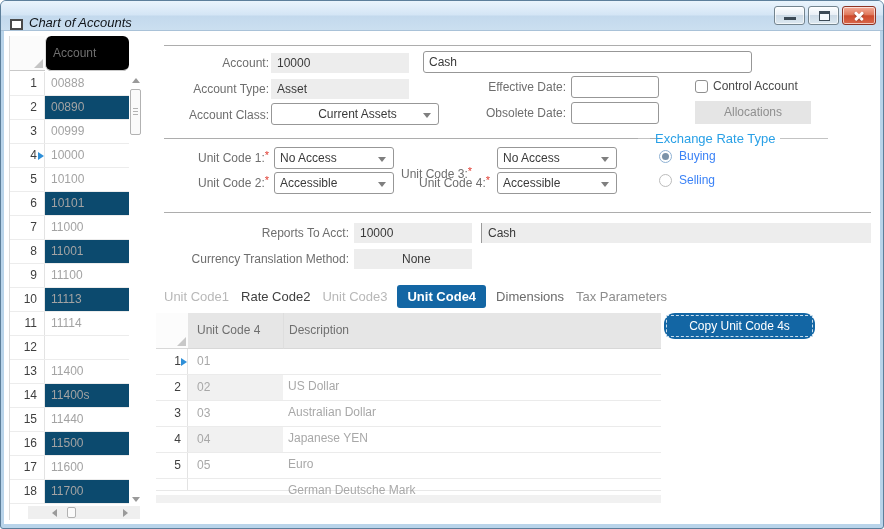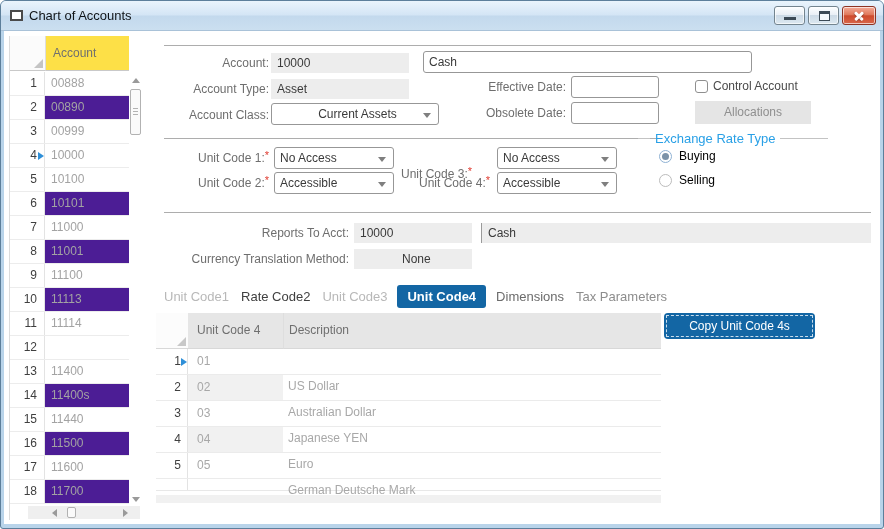--- a/index.html
+++ b/index.html
@@ -1,45 +1,45 @@
 <!DOCTYPE html>
 <html><head>
 <meta charset="utf-8">
 <style>
   html,body{margin:0;padding:0;background:#fff;font-family:"Liberation Sans",sans-serif;}
   *{box-sizing:border-box;}
   .window{position:relative;width:884px;height:529px;background:#b9d4ea;border:1px solid #5d7f9b;border-radius:6px 6px 3px 3px;overflow:hidden;}
   
-  .titlebar{position:absolute;left:0;top:0;right:0;height:30px;display:flex;align-items:center;padding-left:9px;
-    background:linear-gradient(#eaf4fc,#d4e5f5 48%,#c3d9ed 52%,#cbdff0);border-bottom:1px solid #a9c2d8;}
+  .titlebar{position:absolute;left:0;top:0;right:0;height:30px;display:flex;align-items:flex-end;padding-left:9px;
+    background:linear-gradient(#eaf4fc,#d4e5f5 48%,#c3d9ed 52%,#cbdff0);border-bottom:1px solid #a9c2d8;font-style:italic;}
   .win-icon{width:13px;height:11px;border:2px solid #4a4a4a;background:#fff;margin-right:6px;flex:none;}
   .title{font-size:13px;color:#101418;}
   .win-controls{position:absolute;right:7px;top:5px;display:flex;gap:3px;}
   .win-btn{position:relative;width:31px;height:19px;border:1px solid #73848f;border-radius:3px;
     background:linear-gradient(#fdfeff,#e9eff6 45%,#ccdae6 50%,#dce8f1);box-shadow:inset 0 0 0 1px rgba(255,255,255,.65);}
   .win-btn.close{width:34px;border-color:#8e3424;background:linear-gradient(#f3ac99,#e0795c 45%,#ce4b2d 52%,#d8664a);}
   .glyph-min{position:absolute;left:9px;bottom:4px;width:12px;height:3px;background:#3c4a56;}
   .glyph-restore{position:absolute;left:10px;top:4px;width:11px;height:10px;border:1px solid #3c4a56;border-top-width:3px;background:#f5f9fc;}
   .glyph-x{position:absolute;left:0;top:0;right:0;bottom:0;}
   .glyph-x::before,.glyph-x::after{content:'';position:absolute;left:50%;top:50%;width:11px;height:2.6px;background:#fff;border-radius:1px;box-shadow:0 1px 1px rgba(0,0,0,.25);}
   .glyph-x::before{transform:translate(-50%,-50%) rotate(45deg);}
   .glyph-x::after{transform:translate(-50%,-50%) rotate(-45deg);}
   
   .client{position:absolute;left:3px;right:3px;top:30px;bottom:4px;background:#fff;font-size:12px;}
   
   .accounts-panel{position:absolute;left:5px;top:5px;width:134px;height:484px;border-left:1px solid #dcdcdc;}
   .ag-header{position:absolute;left:0;top:0;width:100%;height:35px;display:flex;}
   .ag-corner{width:35px;background:#fbfbfb;border-bottom:1px solid #c9c9c9;position:relative;}
   .corner-tri{position:absolute;right:2px;bottom:2px;width:0;height:0;border-bottom:9px solid #c4c4c4;border-left:9px solid transparent;}
-  .ag-colhead{width:84px;background:#fde047;border-bottom:1px solid #c9c9c9;border-left:1px solid #dddddd;color:#6f6f6f;line-height:34px;padding-left:7px;}
+  .ag-colhead{width:84px;background:#000000;border-bottom:1px solid #c9c9c9;border-left:1px solid #dddddd;color:#6f6f6f;line-height:34px;padding-left:7px;border-radius:6px;}
   .ag-rows{position:absolute;left:0;top:36px;width:119px;}
   .ag-row{display:flex;height:24px;border-bottom:1px solid #ececec;}
   .ag-num{width:35px;background:#fff;color:#3f3f3f;text-align:right;padding-right:7px;line-height:23px;border-right:1px solid #e3e3e3;position:relative;}
   .ag-val{flex:1;background:#fff;color:#a3a3a3;padding-left:6px;line-height:23px;}
-  .ag-row.alt .ag-val{background:#4c1d95;}
+  .ag-row.alt .ag-val{background:#0c4a6e;}
   .sel-arrow{position:absolute;right:0;top:8px;width:0;height:0;border-left:6px solid #2e8fd8;border-top:4px solid transparent;border-bottom:4px solid transparent;}
   .vscroll{position:absolute;right:0;top:36px;bottom:16px;width:14px;}
   .arrow-up{position:absolute;left:3px;top:6px;width:0;height:0;border-bottom:5px solid #9a9a9a;border-left:4px solid transparent;border-right:4px solid transparent;}
   .arrow-down{position:absolute;left:3px;bottom:2px;width:0;height:0;border-top:5px solid #9a9a9a;border-left:4px solid transparent;border-right:4px solid transparent;}
   .vthumb{position:absolute;left:1px;top:17px;width:11px;height:46px;border:1px solid #b2b2b2;border-radius:2px;background:#fafafa;}
   .vthumb::after{content:'';position:absolute;left:2px;right:2px;top:50%;margin-top:-4px;height:7px;
     background:repeating-linear-gradient(to bottom,#b2b2b2 0 1px,transparent 1px 3px);}
   .hscroll{position:absolute;left:18px;bottom:1px;width:112px;height:13px;background:#efefef;}
   .arrow-left{position:absolute;left:24px;top:3px;width:0;height:0;border-right:5px solid #9a9a9a;border-top:4px solid transparent;border-bottom:4px solid transparent;}
   .arrow-right{position:absolute;right:12px;top:3px;width:0;height:0;border-left:5px solid #9a9a9a;border-top:4px solid transparent;border-bottom:4px solid transparent;}
@@ -52,21 +52,21 @@
   .sep{position:absolute;height:1px;background:#adadad;}
   .btn-gray{position:absolute;background:#e5e5e5;color:#8f8f8f;text-align:center;line-height:23px;}
   .checkbox{position:absolute;width:13px;height:13px;border:1px solid #8f8f8f;border-radius:3px;background:#fff;}
   .chk-label{position:absolute;color:#4a4a4a;line-height:13px;}
   .ert-legend{position:absolute;display:flex;align-items:center;color:#29a0e6;font-size:13px;}
   .ert-legend .ln{height:1px;background:#c3c3c3;}
   .radio{position:absolute;width:13px;height:13px;border-radius:50%;background:#fff;}
   .radio.on{border:1px solid #8fb2d4;}
   .radio.on::after{content:'';position:absolute;left:2px;top:2px;right:2px;bottom:2px;border-radius:50%;background:#7b92a8;}
   .radio.off{border:1px solid #bcbcbc;}
-  .radio-label{position:absolute;color:#000000;line-height:13px;}
+  .radio-label{position:absolute;color:#3b82f6;line-height:13px;}
   
   .tabs{position:absolute;left:154px;top:253px;display:flex;align-items:center;font-size:13px;height:24px;}
   .tab{padding:4px 6px;white-space:nowrap;}
   .tab.t-selected{background:#1366a4;color:#fff;border-radius:3px;font-weight:bold;padding:4px 10px;margin:0 4px;}
   .tab.t-disabled{color:#b8b8b8;}
   .tab.t-strong{color:#404040;}
   .tab.t-normal{color:#6b6b6b;}
   .tab.t-muted{color:#8d8d8d;}
   
   .bgrid{position:absolute;left:152px;top:282px;width:505px;}
@@ -78,21 +78,21 @@
   .bg-hcell.desc{flex:1;padding-left:5px;border-left:1px solid #dedede;}
   .bg-row{display:flex;height:26px;border-bottom:1px solid #ebebeb;}
   .bg-num{width:32px;background:#fff;color:#3f3f3f;text-align:right;padding-right:6px;line-height:25px;border-right:1px solid #e3e3e3;position:relative;}
   .bg-num .sel-arrow{top:9px;}
   .bg-code{width:95px;color:#a8a8a8;padding-left:9px;line-height:25px;}
   .bg-desc{flex:1;color:#a8a8a8;padding-left:5px;line-height:25px;margin-top:25px;}
   .bg-row.alt .bg-code,.bg-row.alt .bg-desc{background:#f1f1f1;}
   .bg-empty{height:12px;border-bottom:1px solid #e8e8e8;}
   .bg-empty .divider{width:32px;height:100%;border-right:1px solid #e3e3e3;}
   .bg-bar{height:8px;background:#f1f1f1;margin-top:4px;}
-  .btn-blue{position:absolute;background:#1366a4;color:#fff;text-align:center;line-height:26px;border-radius:4px;}
+  .btn-blue{position:absolute;background:#1366a4;color:#fff;text-align:center;line-height:26px;border-radius:11px;}
   .btn-blue::after{content:'';position:absolute;left:2px;top:2px;right:2px;bottom:2px;border:1px dashed #c8dcec;}
 </style>
 </head>
 <body>
 
 <div class="window">
   <div class="titlebar">
     <span class="win-icon"></span>
     <span class="title">Chart of Accounts</span>
     <div class="win-controls">

